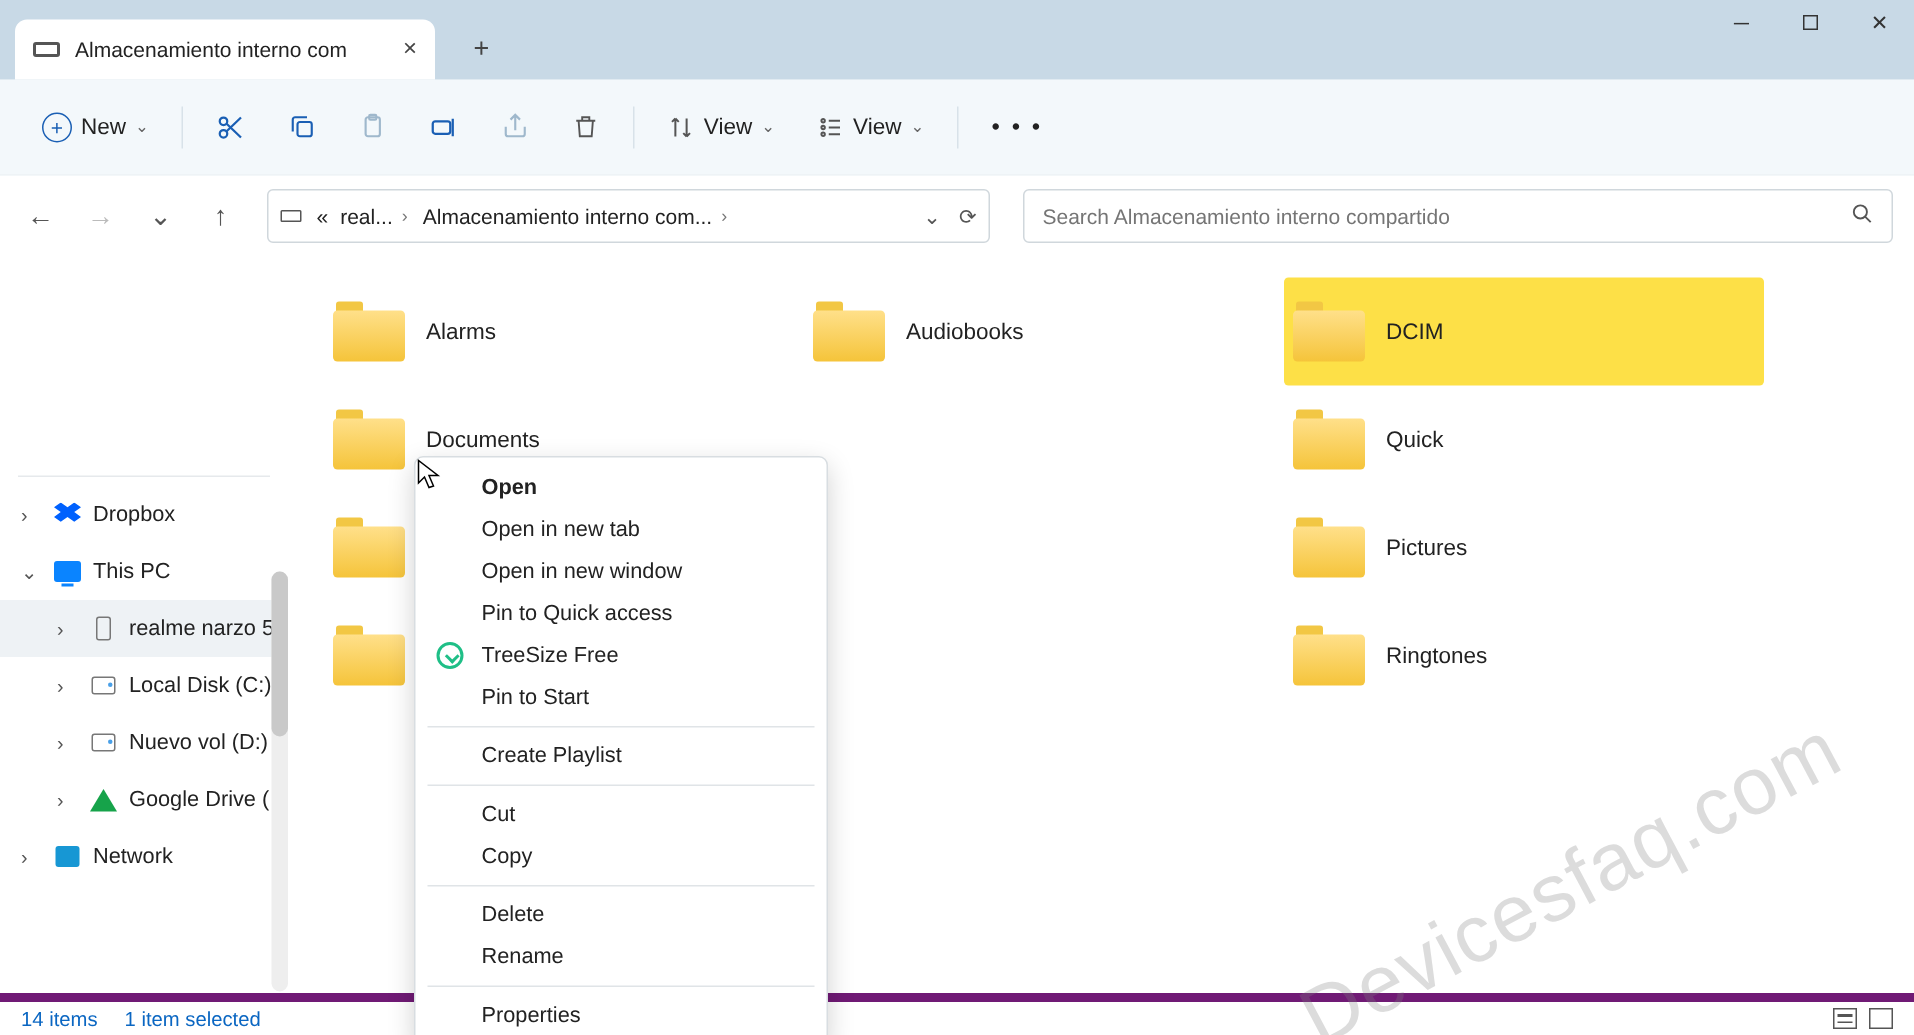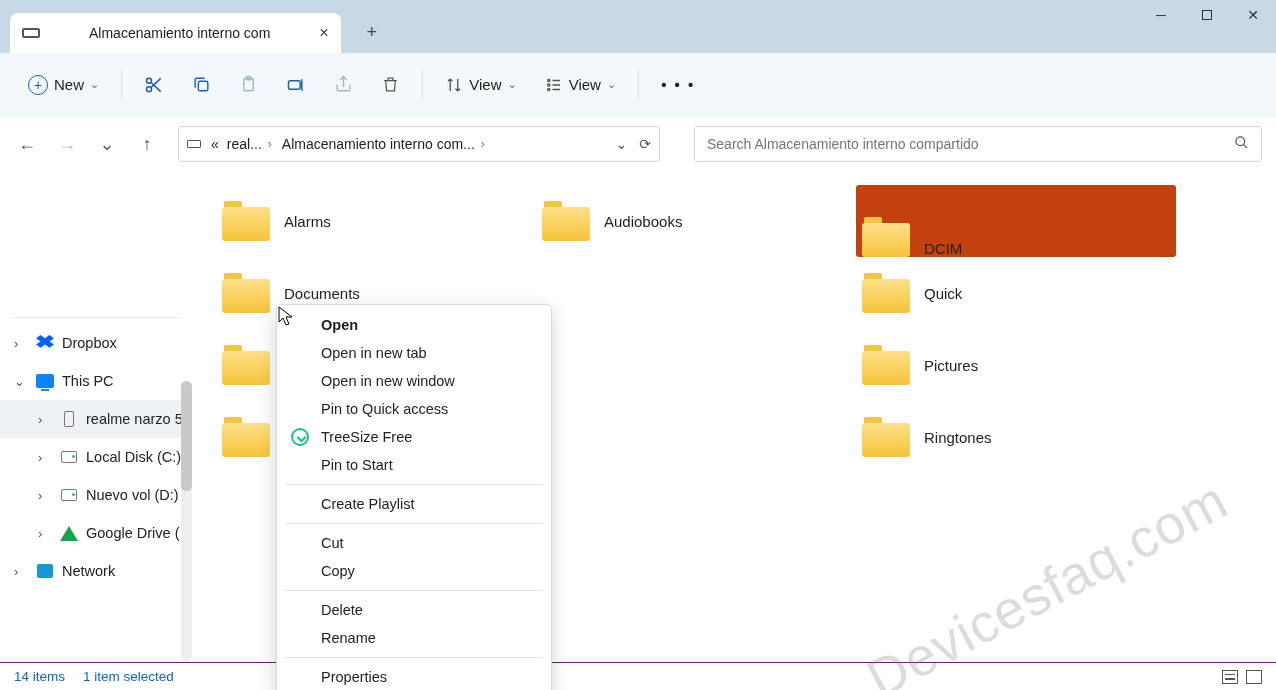--- a/index.html
+++ b/index.html
@@ -1,20 +1,20 @@
 <!DOCTYPE html>
 <html><head>
 <meta charset="utf-8">
 <style>
 * { margin: 0; padding: 0; box-sizing: border-box; font-family: "Segoe UI", Arial, sans-serif; }
 body { width: 1276px; height: 690px; background: #fff; overflow: hidden; position: relative; color: #222; }
 
 
 .titlebar { height: 53px; background: #c8d9e6; display: flex; align-items: flex-end; position: relative; }
-.tab { background: #fff; border-radius: 8px 8px 0 0; height: 40px; margin-left: 10px; display: flex; align-items: center; padding: 0 12px; min-width: 280px; position: relative; gap: 39px; }
+.tab { background: #fff; border-radius: 8px 8px 0 0; height: 40px; margin-left: 10px; display: flex; align-items: center; padding: 0 12px; min-width: 280px; position: relative; }
 .tab-icon { width: 18px; height: 10px; border: 2px solid #555; border-radius: 2px; margin-right: 10px; }
 .tab-title { font-size: 14px; flex: 1; white-space: nowrap; overflow: hidden; text-overflow: ellipsis; }
 .tab-close { margin-left: 10px; font-size: 16px; color: #444; cursor: pointer; }
 .new-tab { width: 34px; height: 34px; display: flex; align-items: center; justify-content: center; font-size: 18px; color: #444; margin-left: 14px; margin-bottom: 4px; cursor: pointer; }
 .win-controls { position: absolute; right: 0; top: 0; display: flex; }
 .win-btn { width: 46px; height: 30px; display: flex; align-items: center; justify-content: center; font-size: 14px; color: #333; cursor: pointer; }
 .win-btn .sq { width: 10px; height: 10px; border: 1.5px solid #333; }
 
 
 .toolbar { height: 64px; background: #f3f8fb; border-bottom: 1px solid #eef3f6; display: flex; align-items: center; padding: 0 16px; gap: 4px; }
@@ -26,61 +26,61 @@
 
 
 .navrow { height: 54px; display: flex; align-items: center; padding: 0 14px 0 10px; gap: 6px; }
 .nav-btn { width: 34px; height: 34px; display: flex; align-items: center; justify-content: center; font-size: 18px; color: #555; cursor: pointer; border-radius: 4px; }
 .nav-btn.disabled { color: #bbb; }
 .address { flex: 0 0 482px; height: 36px; border: 1px solid #d0d7dc; border-radius: 4px; display: flex; align-items: center; padding: 0 8px; font-size: 14px; position: relative; margin-left: 8px; }
 .addr-icon { width: 14px; height: 8px; border: 1.5px solid #555; border-radius: 1px; margin-right: 6px; }
 .addr-seg { padding: 0 4px; display: flex; align-items: center; gap: 4px; white-space: nowrap; }
 .addr-chev { color: #777; font-size: 12px; padding: 0 2px; }
 .addr-actions { margin-left: auto; display: flex; align-items: center; gap: 12px; color: #555; }
-.search { flex: 1; height: 36px; border: 1px solid #d0d7dc; border-radius: 4px; display: flex; align-items: center; padding: 0 12px; margin-left: 28px; }
+.search { flex: 1; height: 36px; border: 1px solid #d0d7dc; border-radius: 4px; display: flex; align-items: center; padding: 0 12px; margin-left: 16px; }
 .search input { border: none; outline: none; flex: 1; font-size: 14px; color: #666; background: transparent; }
 .search-icon { color: #555; font-size: 14px; }
 
 
 .main { display: flex; height: calc(690px - 53px - 64px - 54px - 28px); position: relative; }
 .sidebar { width: 192px; padding-top: 140px; font-size: 14.5px; position: relative; }
 .sidebar-scroll { position: absolute; right: 0; top: 210px; width: 11px; height: 280px; background: #eee; border-radius: 6px; }
 .sidebar-scroll::after { content: ""; position: absolute; top: 0; left: 0; right: 0; height: 110px; background: #c9c9c9; border-radius: 6px; }
 .tree-item { display: flex; align-items: center; height: 38px; padding-left: 14px; gap: 8px; cursor: pointer; }
 .tree-item.indent { padding-left: 38px; }
 .tree-item.selected { background: #eef2f5; }
 .tree-chev { width: 14px; font-size: 13px; color: #555; }
 .tree-icon { width: 18px; height: 18px; display: flex; align-items: center; justify-content: center; }
 .sep-line { height: 1px; background: #e6e9ec; margin: 6px 12px; }
 
 .content { flex: 1; padding: 14px 10px 0 24px; position: relative; }
 .folders { display: grid; grid-template-columns: repeat(3, 320px); grid-auto-rows: 72px; }
 .folder { display: flex; align-items: center; gap: 14px; padding-left: 6px; border-radius: 3px; }
-.folder.selected { background: #c2410c; align-items: flex-end; }
+.folder.selected { background: #fde047; }
 .folder-icn { width: 48px; height: 40px; position: relative; }
 .folder-icn::before { content: ""; position: absolute; top: 0; left: 2px; width: 18px; height: 8px; background: #f2c744; border-radius: 2px 2px 0 0; }
 .folder-icn::after { content: ""; position: absolute; top: 6px; left: 0; right: 0; bottom: 0; background: linear-gradient(#ffe08a, #f5c43a); border-radius: 3px; }
 .folder-label { font-size: 15px; }
 
 
 .ctx { position: absolute; left: 276px; top: 304px; width: 276px; background: #fff; border: 1px solid #d8dde1; box-shadow: 0 6px 18px rgba(0,0,0,.18); border-radius: 6px; padding: 6px 0; font-size: 14.5px; z-index: 50; }
 .ctx-item { height: 28px; display: flex; align-items: center; padding: 0 18px 0 44px; cursor: pointer; position: relative; }
 .ctx-item.bold { font-weight: 600; }
 .ctx-sep { height: 1px; background: #e0e4e7; margin: 5px 8px; }
 .ctx-icn { position: absolute; left: 14px; width: 18px; height: 18px; border: 2px solid #1fbf87; border-radius: 50%; }
 .ctx-icn::after { content: ""; position: absolute; left: 5px; top: 4px; width: 5px; height: 5px; border-left: 2px solid #1fbf87; border-bottom: 2px solid #1fbf87; transform: rotate(-45deg); }
 
 
 .cursor-arrow { position: absolute; left: 278px; top: 306px; font-size: 18px; z-index: 60; color: #000; pointer-events: none; }
 
 
 .watermark { position: absolute; right: 30px; bottom: 70px; font-size: 54px; color: rgba(130,130,130,.28); transform: rotate(-28deg); font-weight: 500; pointer-events: none; letter-spacing: 1px; }
 
 
-.status { height: 28px; border-top: 1px solid #701a75; display: flex; align-items: center; padding: 0 14px; font-size: 13.5px; color: #0a66c2; gap: 18px; }
+.status { height: 28px; border-top: 6px solid #701a75; display: flex; align-items: center; padding: 0 14px; font-size: 13.5px; color: #0a66c2; gap: 18px; }
 .status .view-toggles { margin-left: auto; display: flex; gap: 8px; color: #555; }
 .vt { width: 16px; height: 14px; border: 1.5px solid #555; position: relative; }
 .vt.list::before, .vt.list::after { content: ""; position: absolute; left: 2px; right: 2px; height: 1.5px; background: #555; }
 .vt.list::before { top: 3px; } .vt.list::after { bottom: 3px; }
 
 
 .ic-dropbox { width: 18px; height: 16px; background: #0061fe; clip-path: polygon(25% 0,50% 20%,75% 0,100% 20%,75% 40%,100% 60%,75% 80%,50% 60%,25% 80%,0 60%,25% 40%,0 20%); }
 .ic-monitor { width: 18px; height: 14px; background: #0a84ff; border-radius: 2px; position: relative; }
 .ic-monitor::after { content: ""; position: absolute; bottom: -3px; left: 5px; width: 8px; height: 2px; background: #0a84ff; }
 .ic-phone { width: 10px; height: 16px; border: 1.5px solid #777; border-radius: 2px; }

